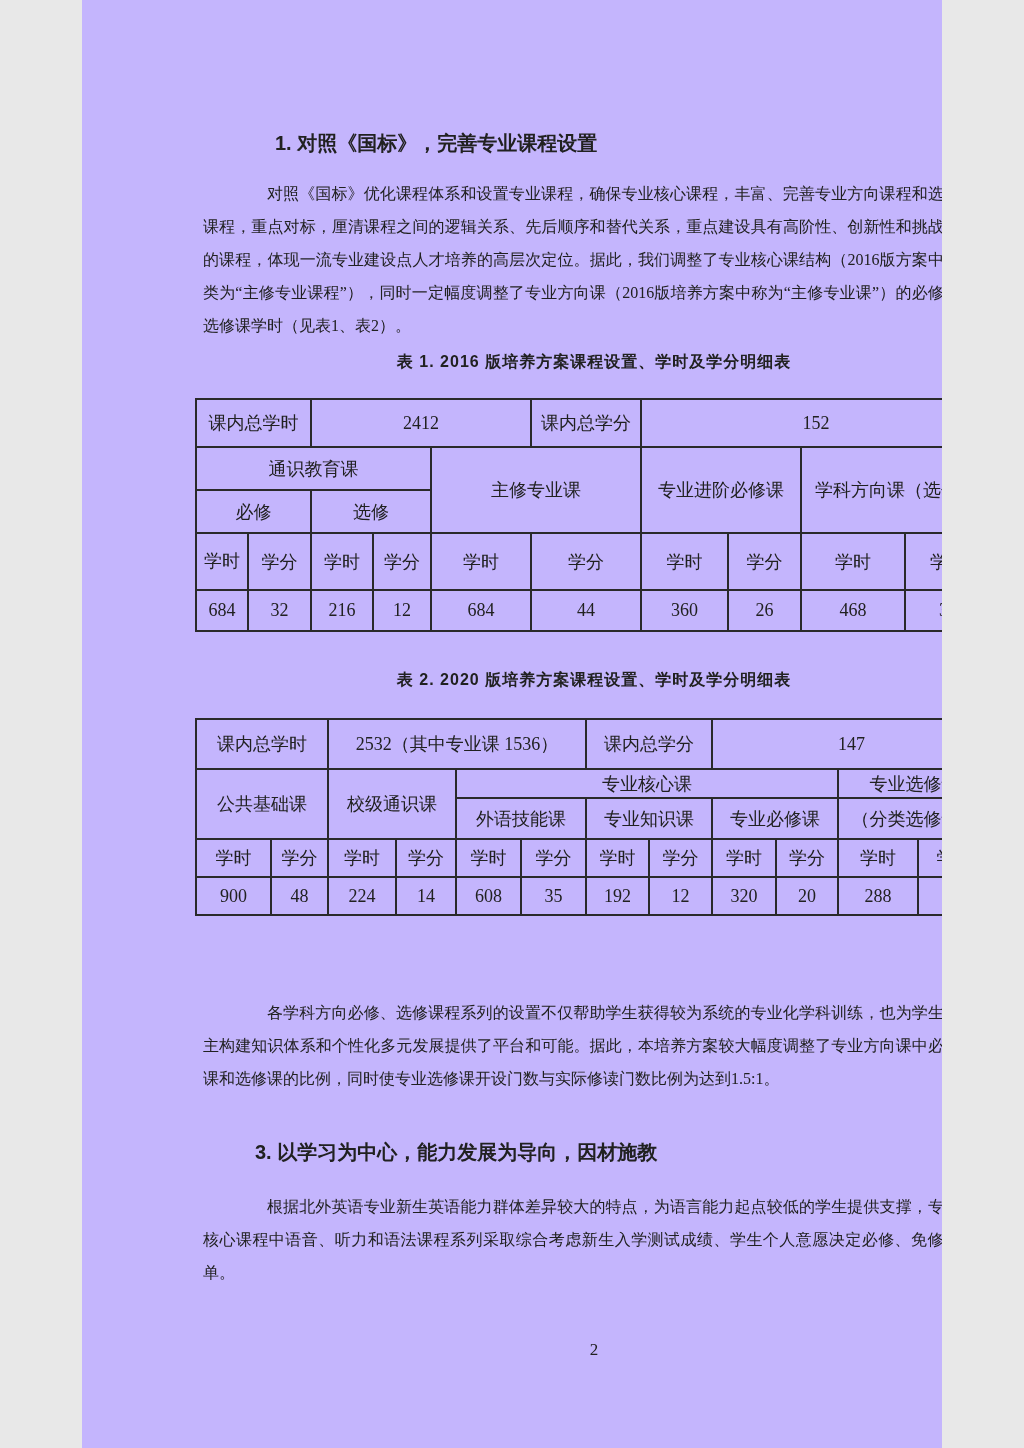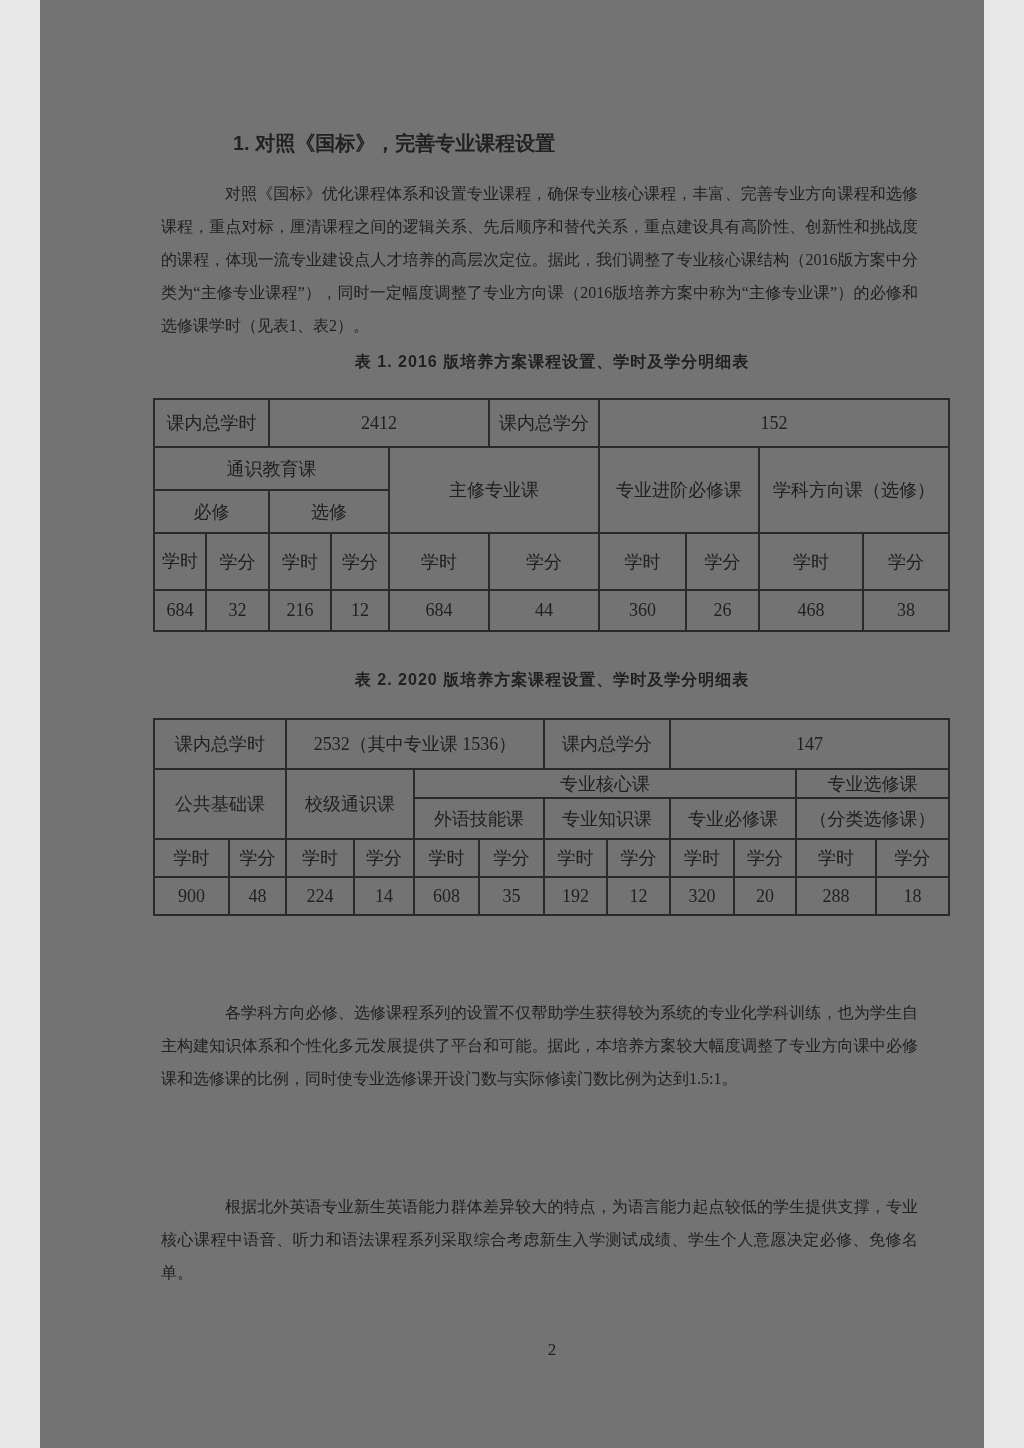--- a/index.html
+++ b/index.html
@@ -1,20 +1,20 @@
 <!DOCTYPE html>
 <html><head>
 <meta charset="utf-8">
 <style>
   html,body{margin:0;padding:0;background:#e8e8e8;}
   .page{
     position:relative;
-    width:944px;height:1448px;
+    width:860px;height:1448px;
     margin:0 auto;
-    background:#737373;
+    background:#c4b5fd;
     font-family:"Liberation Serif","DejaVu Serif",serif;
     color:#212121;
     overflow:hidden;
   }
   .abs{position:absolute;}
   .heading{
     font-family:"Liberation Sans","DejaVu Sans",sans-serif;
     font-weight:bold;
     font-size:20px;
     line-height:24px;
@@ -196,18 +196,19 @@
         <td>20</td>
         <td>288</td>
         <td>18</td>
       </tr>
     </tbody>
   </table>
 
 
   <div class="abs para" style="top:996px;">各学科方向必修、选修课程系列的设置不仅帮助学生获得较为系统的专业化学科训练，也为学生自主构建知识体系和个性化多元发展提供了平台和可能。据此，本培养方案较大幅度调整了专业方向课中必修课和选修课的比例，同时使专业选修课开设门数与实际修读门数比例为达到1.5:1。</div>
 
+  <div class="abs heading" style="top:1140px;text-indent:52px;">3. 以学习为中心，能力发展为导向，因材施教</div>
 
   <div class="abs para" style="top:1190px;">根据北外英语专业新生英语能力群体差异较大的特点，为语言能力起点较低的学生提供支撑，专业核心课程中语音、听力和语法课程系列采取综合考虑新生入学测试成绩、学生个人意愿决定必修、免修名单。</div>
 
   <div class="abs page-num" style="top:1340px;">2</div>
 
 </div>
 
 </body></html>

